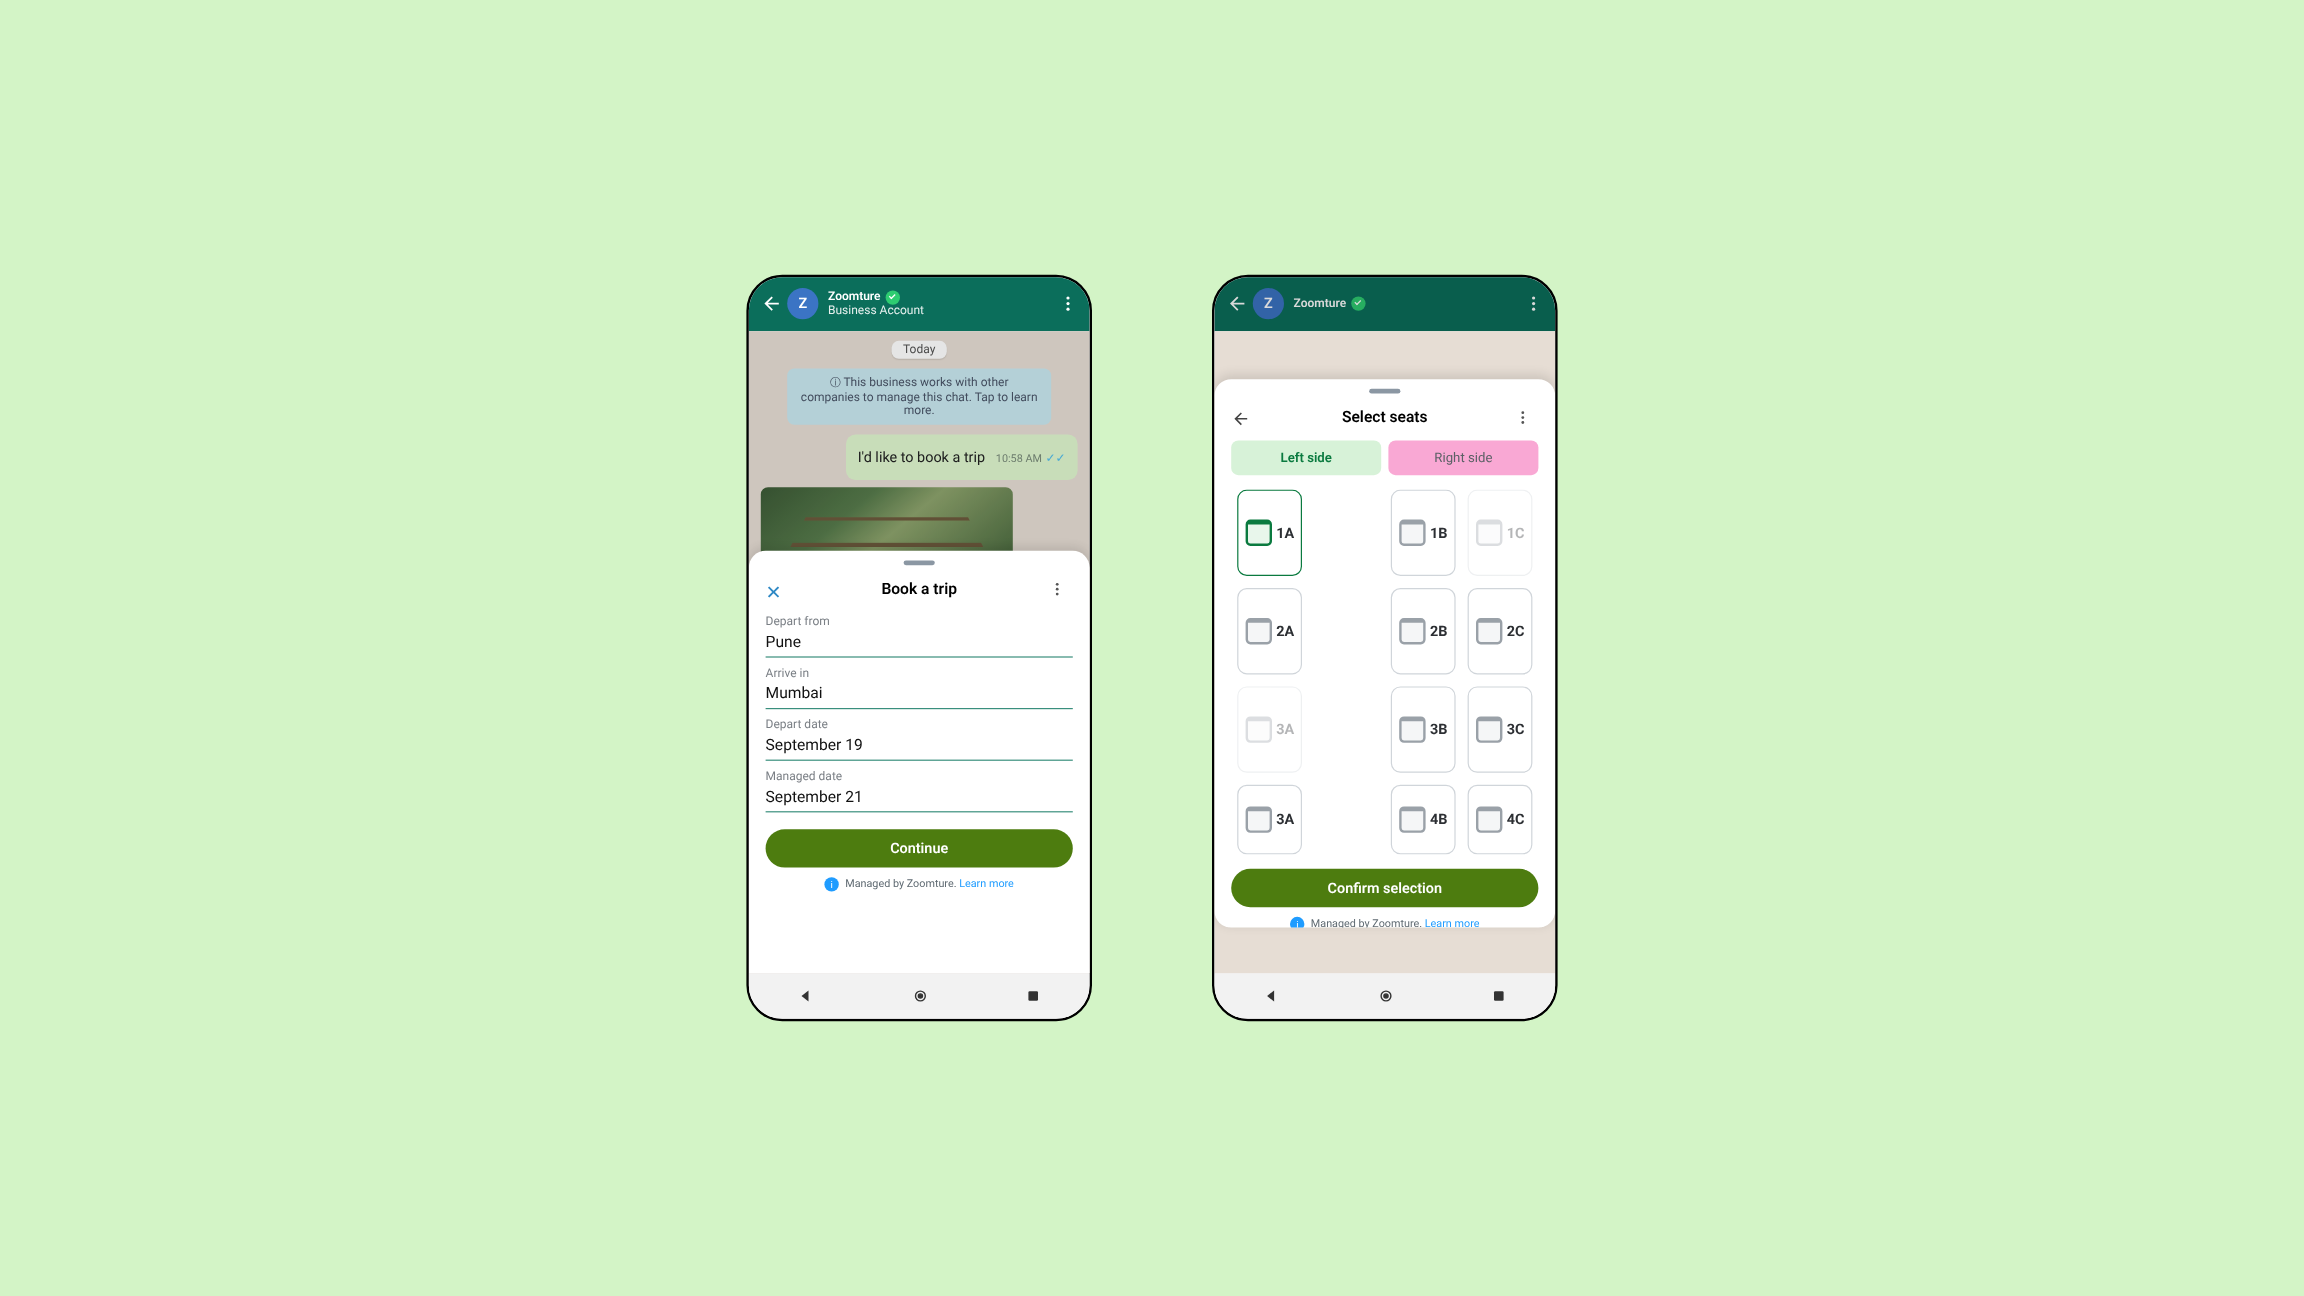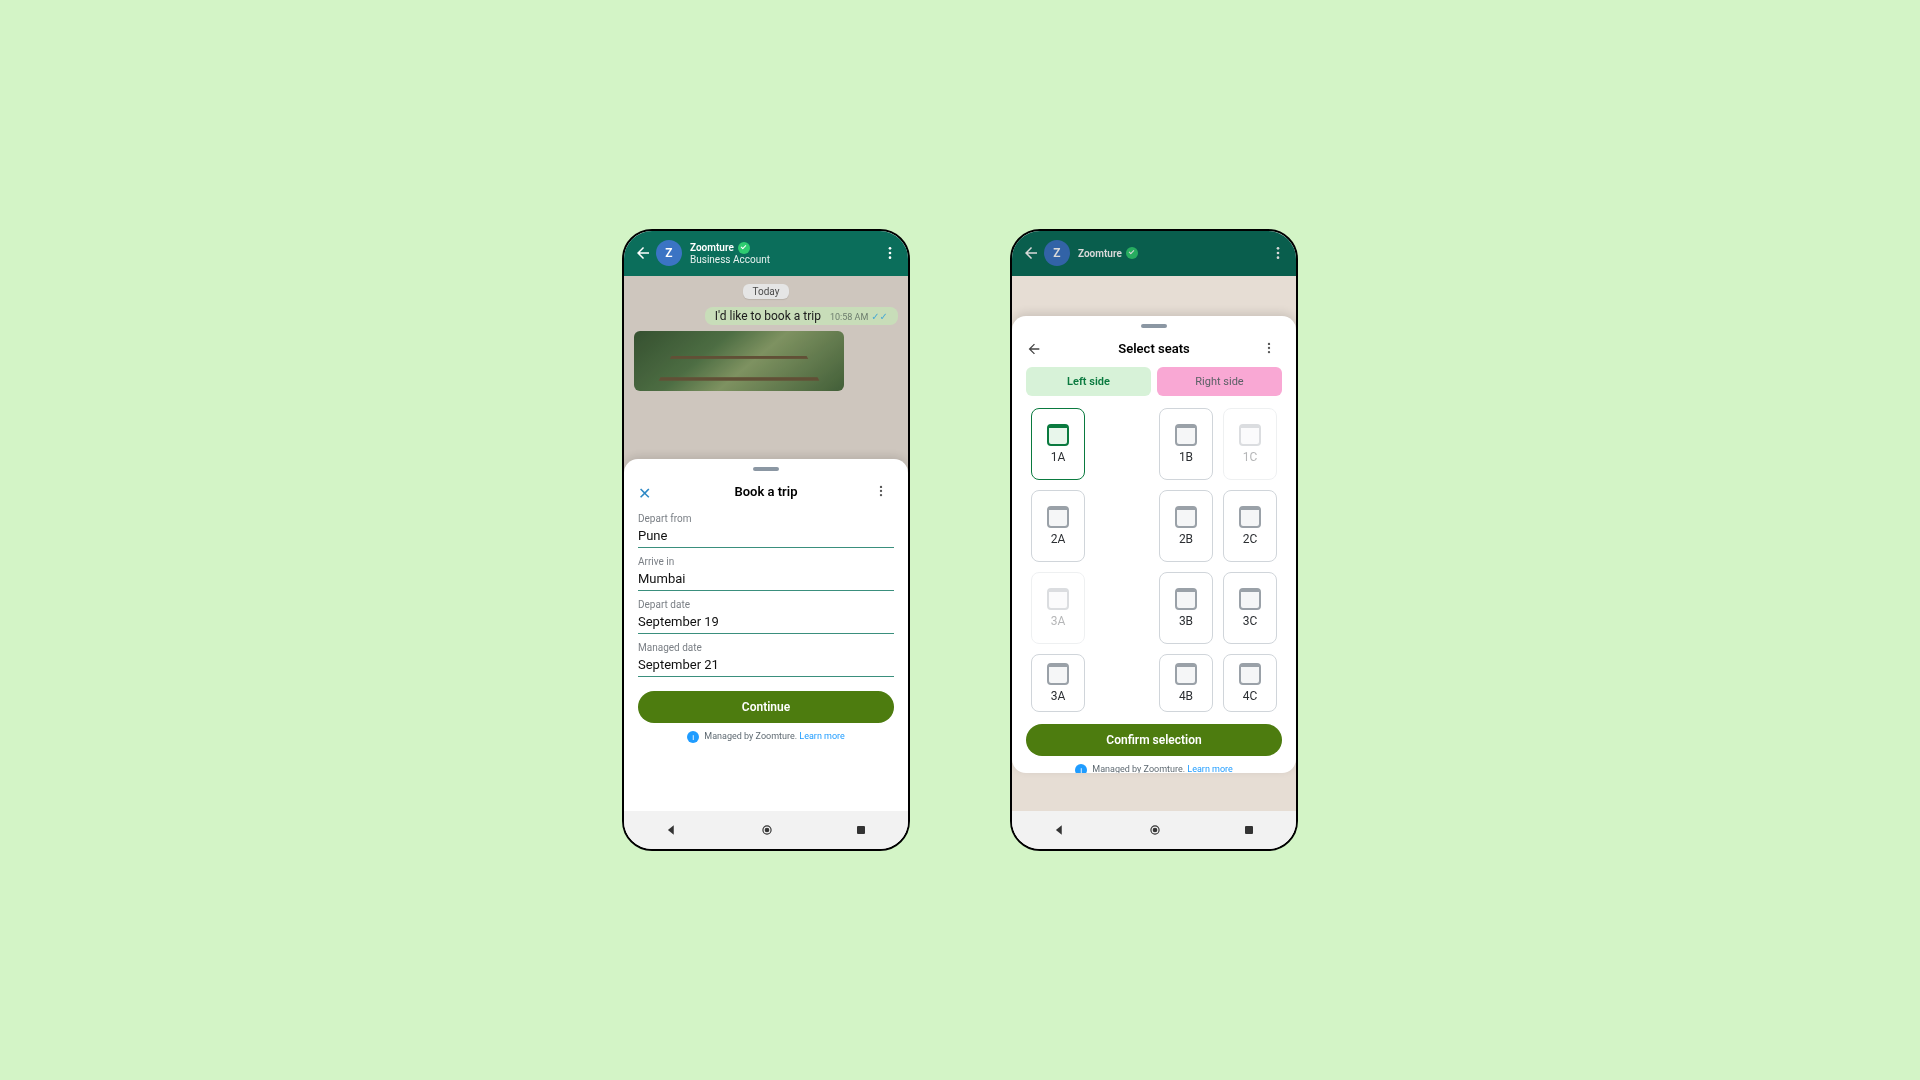--- a/index.html
+++ b/index.html
@@ -8,21 +8,21 @@
   .wa-header { background: #0b6e5b; height: 46px; display: flex; align-items: center; padding: 0 10px; color: #fff; position: relative; margin-top: -1px;}
   .wa-header .back { width: 18px; height: 18px; }
   .avatar { width: 26px; height: 26px; border-radius: 50%; background: #3b74c4; color:#fff; display:flex; align-items:center; justify-content:center; font-size:12px; font-weight:600; margin-left: 4px; }
   .titlebox { margin-left: 8px; flex:1; }
   .titlebox .name { font-size: 10px; font-weight:600; display:flex; align-items:center; gap:4px;}
   .titlebox .sub { font-size: 10px; opacity:.9; }
   .dots { width: 16px; }
   .chat-bg { background:#e6ddd4; flex:1; position:relative; overflow:hidden; }
   .daychip { background:#fff; border-radius:6px; padding:2px 10px; font-size:10px; color:#555; width:max-content; margin: 8px auto; box-shadow:0 1px 1px rgba(0,0,0,.1);}
   .infobox { background:#c9e8f0; border-radius:6px; padding:6px 10px; font-size:10px; color:#4a5568; width: 220px; margin: 4px auto 8px; text-align:center;}
-  .out-msg { background:#dff7cf; border-radius:8px; padding:2px 10px; font-size:12px; color:#222; margin-left:auto; margin-right:10px; width:max-content; max-width: 200px; position:relative;}
+  .out-msg { background:#dff7cf; border-radius:8px; padding:12px 10px; font-size:12px; color:#222; margin-left:auto; margin-right:10px; width:max-content; max-width: 200px; position:relative;}
   .out-msg .time { font-size:9px; color:#7a8b7a; margin-left:6px;}
   .ticks { color:#53bdeb; font-size:10px;}
   .hero { margin: 6px 10px; width: 210px; height:60px; border-radius:6px; background: linear-gradient(140deg,#3c5a36 0%, #567a4b 35%, #8da36c 55%, #4a6a3f 100%); position:relative; overflow:hidden;}
   .hero::after{ content:""; position:absolute; left:50%; top:50%; width:70%; height:40%; border-top:4px solid #6d5a3d; border-bottom:4px solid #6d5a3d; transform: translate(-50%,-30%) perspective(120px) rotateX(40deg); }
   .chat-overlay { position:absolute; inset:0; background:rgba(0,0,0,0.10); }
   .sheet { position:absolute; left:0; right:0; bottom:0; background:#fff; border-top-left-radius:14px; border-top-right-radius:14px; box-shadow: 0 -3px 10px rgba(0,0,0,.12); padding: 8px 14px 10px; }
   .sheet .grab { width:26px; height:4px; background:#8b97a3; border-radius:3px; margin: 0 auto 6px;}
   .sheet-head { display:flex; align-items:flex-start; justify-content:space-between; margin-bottom:10px;margin-top:13px;}
   .sheet-head .x { color:#2f89c5; font-size:16px; width:20px;}
   .sheet-head .t { font-size:13px; font-weight:600; }
@@ -35,21 +35,21 @@
   .managed a{ color:#1f9cff; text-decoration:none;}
   .navbar { height: 38px; background:#f2f2f2; display:flex; align-items:center; justify-content:space-around;}
   .navbar span{ color:#333;}
   
   .sheet.tall { top: 40px; bottom: 38px; border-radius:14px; padding-bottom: 12px; overflow:hidden;}
   .tabs { display:flex; gap:6px; margin: 6px 0 12px;}
   .tab { flex:1; text-align:center; font-size:11px; padding:8px 0; border-radius:6px; cursor:pointer;}
   .tab.active{ background:#d7f2d8; color:#0a7a3f; font-weight:600;}
   .tab:not(.active){ background:#f9a8d4; color:#5b6066;}
   .seatgrid { display:grid; grid-template-columns: 54px 54px 54px 54px; gap:10px; justify-content:center;}
-  .seat { border:1px solid #d0d5da; border-radius:8px; height:72px; display:flex; flex-direction:column; align-items:center; justify-content:center; gap:4px; font-size:12px; font-weight:400; color:#2c2f33; cursor:pointer; background:#fff;text-align:right;}
+  .seat { border:1px solid #d0d5da; border-radius:8px; height:72px; display:flex; flex-direction:row; align-items:center; justify-content:center; gap:4px; font-size:12px; font-weight:700; color:#2c2f33; cursor:pointer; background:#fff;text-align:right;}
   .seat.blank{ border:1px solid transparent; background:transparent; cursor:default;}
   .seat.selected{ border:1.5px solid #0a7a3f;}
   .seat.disabled{ opacity:.35; cursor:not-allowed;}
   .seat .sicon{ width:22px; height:22px; border-radius:4px; border:2px solid #9aa1a8; border-top-width:4px; background:#f5f6f7;}
   .seat.selected .sicon{ border-color:#0a7a3f; border-top-color:#0a7a3f; background:#e8f6eb;}
   .seat.row4{ height:58px;}
   .seat .lbl{ font-size:12px; }
   .chat-bg.b { background:#e6ddd4;}
   .ph2 .wa-header{ filter: brightness(.85);}
   .verify{ width:12px; height:12px; background:#2ecc71; border-radius:50%; display:inline-block; position:relative;}
@@ -82,20 +82,23 @@
       <svg viewBox="0 0 24 24" width="16" height="16" fill="#fff">
           <circle cx="12" cy="5" r="2"></circle>
           <circle cx="12" cy="12" r="2"></circle>
           <circle cx="12" cy="19" r="2"></circle>
         </svg>
     </span>
   </div>
 
   <div class="chat-bg">
     <div class="daychip">Today</div>
+    <div class="infobox">
+      <span style="font-size:9px;">ⓘ </span><span>This business works with other companies to manage this chat. Tap to learn more.</span>
+    </div>
     <div class="out-msg">
       <span>I'd like to book a trip</span>
       <span class="time">10:58 AM</span>
       <span class="ticks">✓✓</span>
     </div>
     <div class="hero"></div>
 
     <div class="chat-overlay"></div>
 
     <div class="sheet" style="height:352px;">

